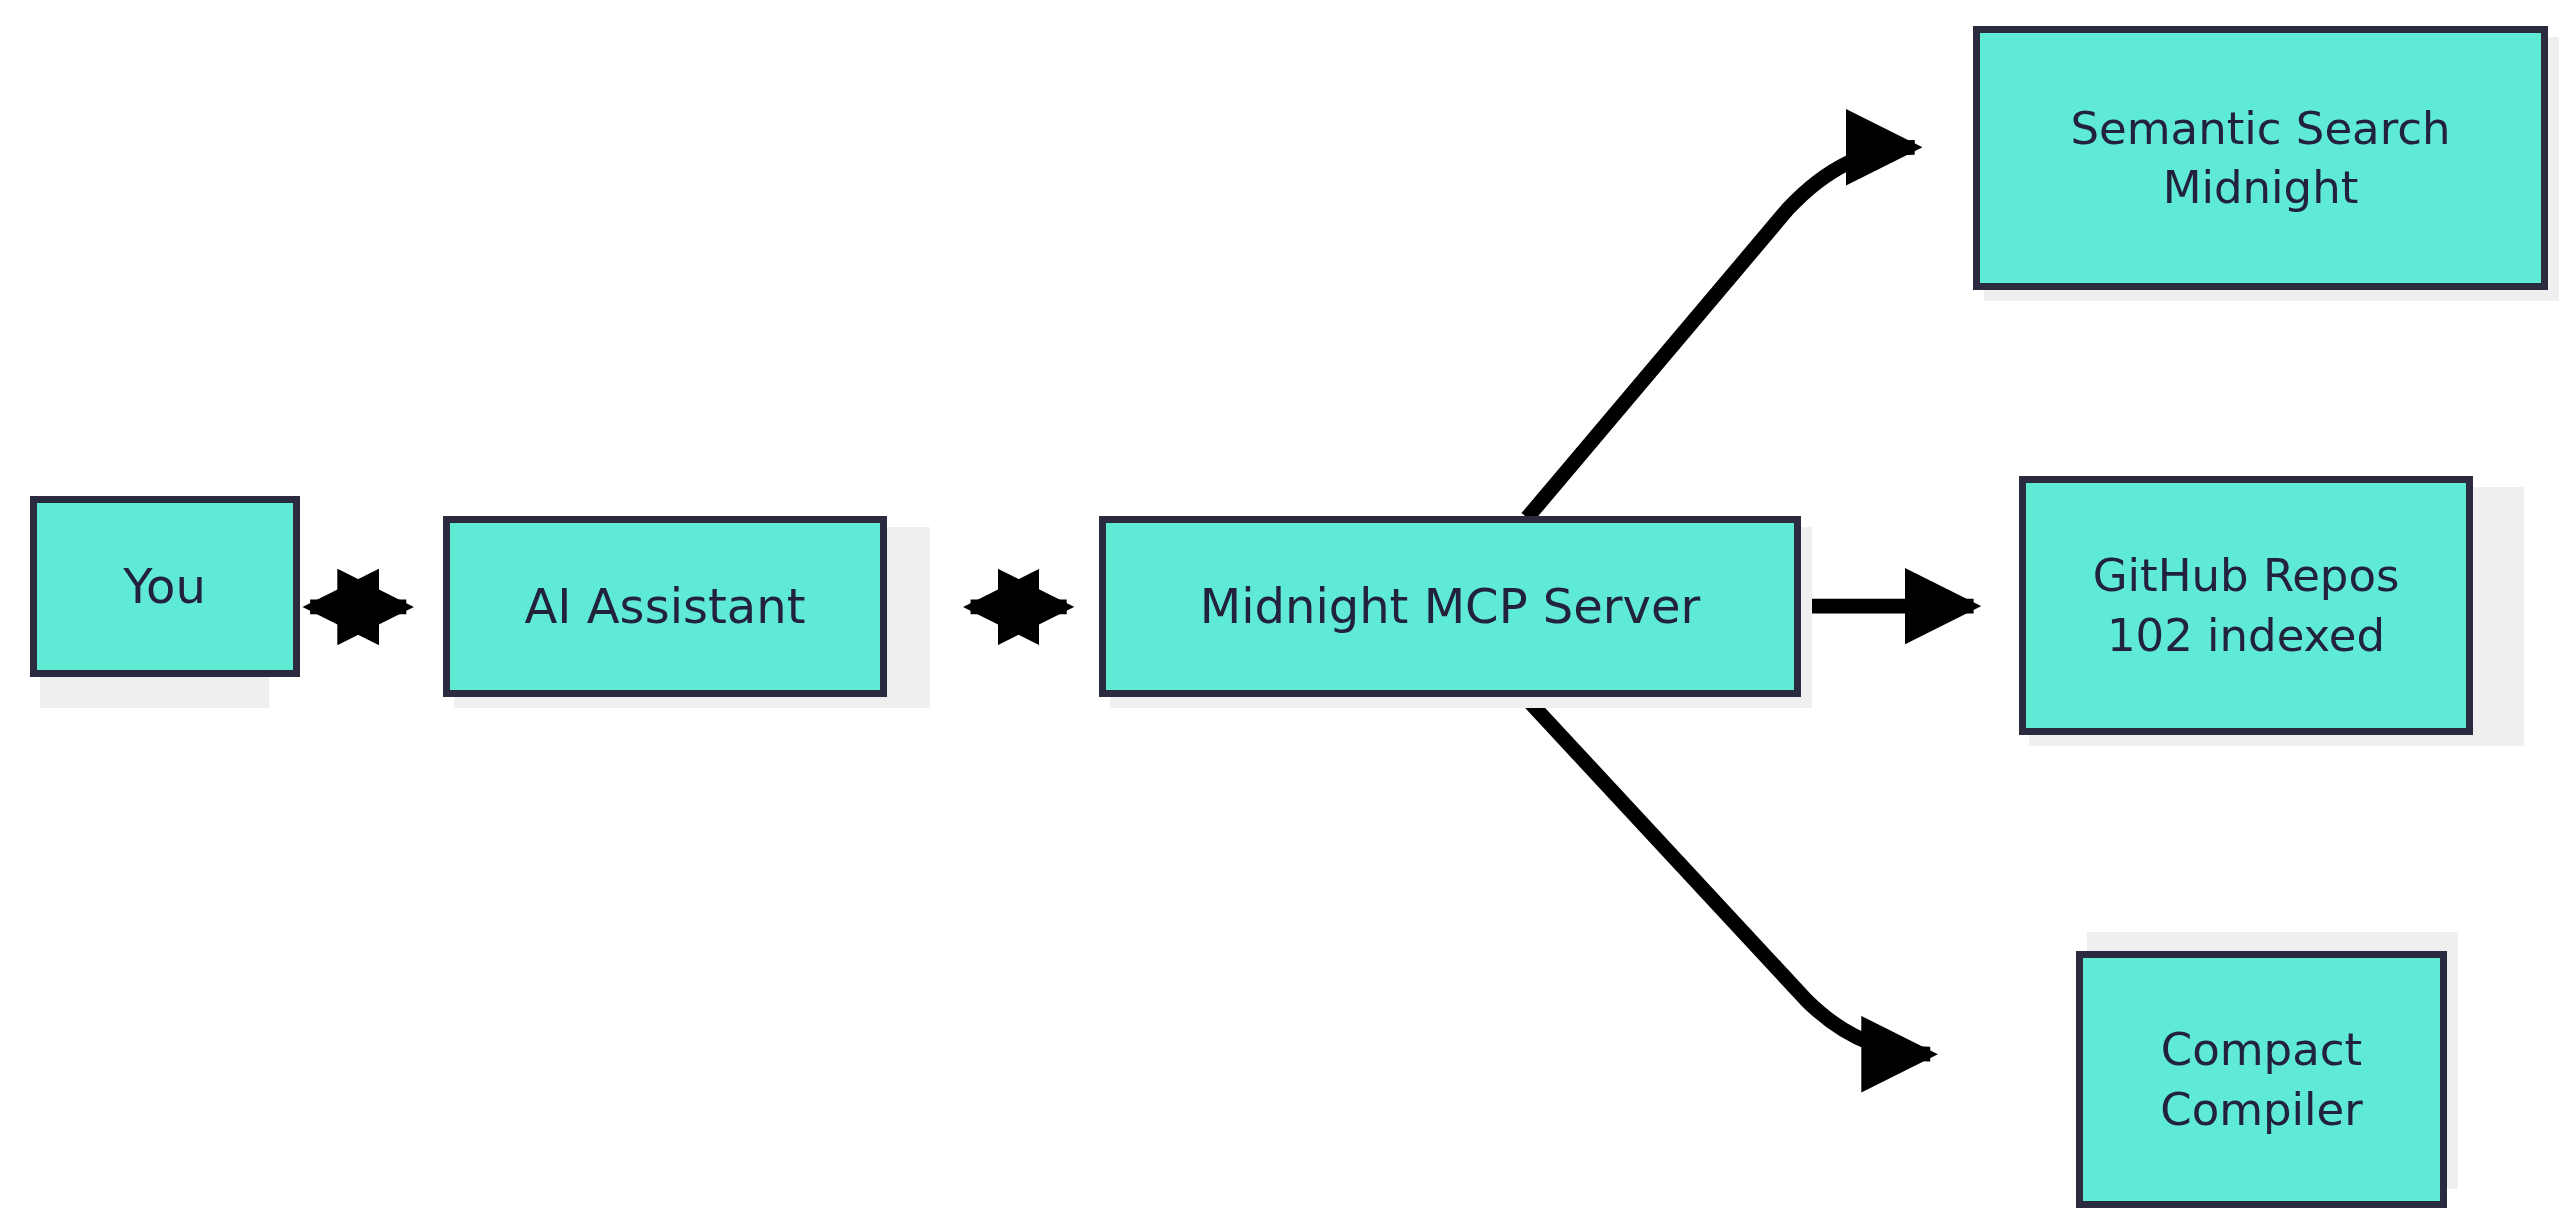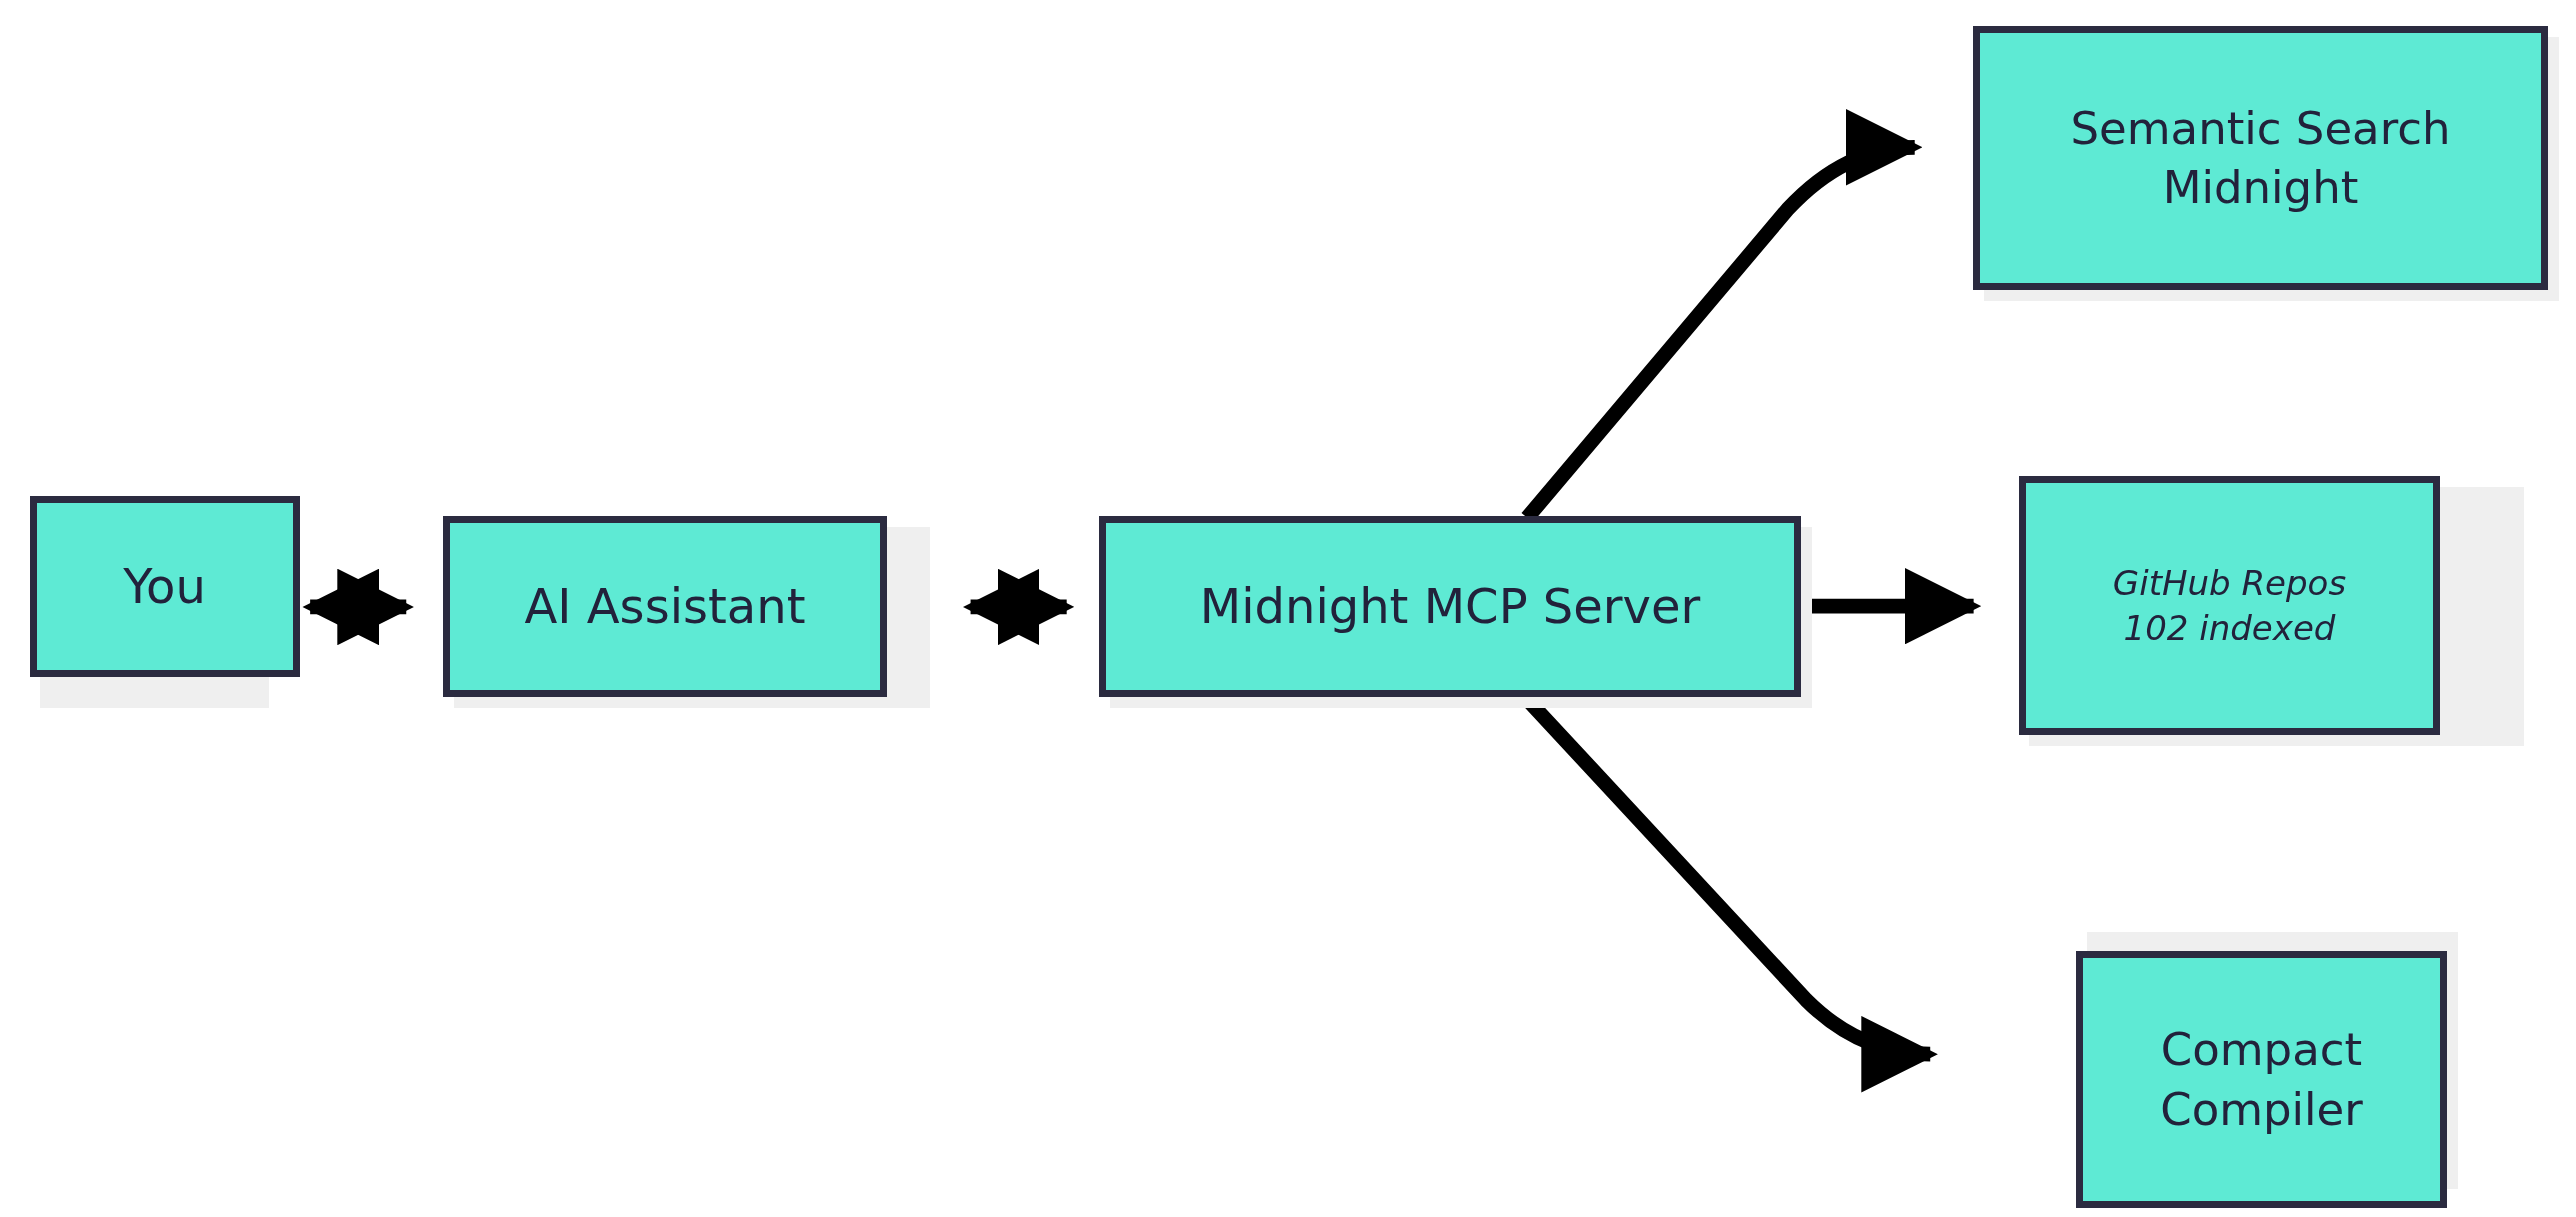--- a/index.html
+++ b/index.html
@@ -59,21 +59,21 @@
 
   #node-assistant  { left: 443px;  top: 516px;  width: 444px; height: 181px; font-size: 48px; }
   #sh-assistant    { left: 454px;  top: 527px;  width: 476px; height: 181px; }
 
   #node-mcp        { left: 1099px; top: 516px;  width: 702px; height: 181px; font-size: 48px; }
   #sh-mcp          { left: 1110px; top: 527px;  width: 702px; height: 181px; }
 
   #node-semantic   { left: 1973px; top: 26px;   width: 575px; height: 264px; font-size: 45px; }
   #sh-semantic     { left: 1984px; top: 37px;   width: 575px; height: 264px; }
 
-  #node-github     { left: 2019px; top: 476px;  width: 421px; height: 259px; font-size: 34px; font-style: italic; }
+  #node-github     { left: 2019px; top: 476px;  width: 454px; height: 259px; font-size: 45px; }
   #sh-github       { left: 2029px; top: 487px;  width: 495px; height: 259px; }
 
   #node-compiler   { left: 2076px; top: 921px; width: 371px; height: 257px; font-size: 45px; margin-top: 30px; }
   #sh-compiler     { left: 2087px; top: 932px; width: 371px; height: 257px; }
 </style>
 </head>
 <body>
 
 <div id="diagram-root">
 

